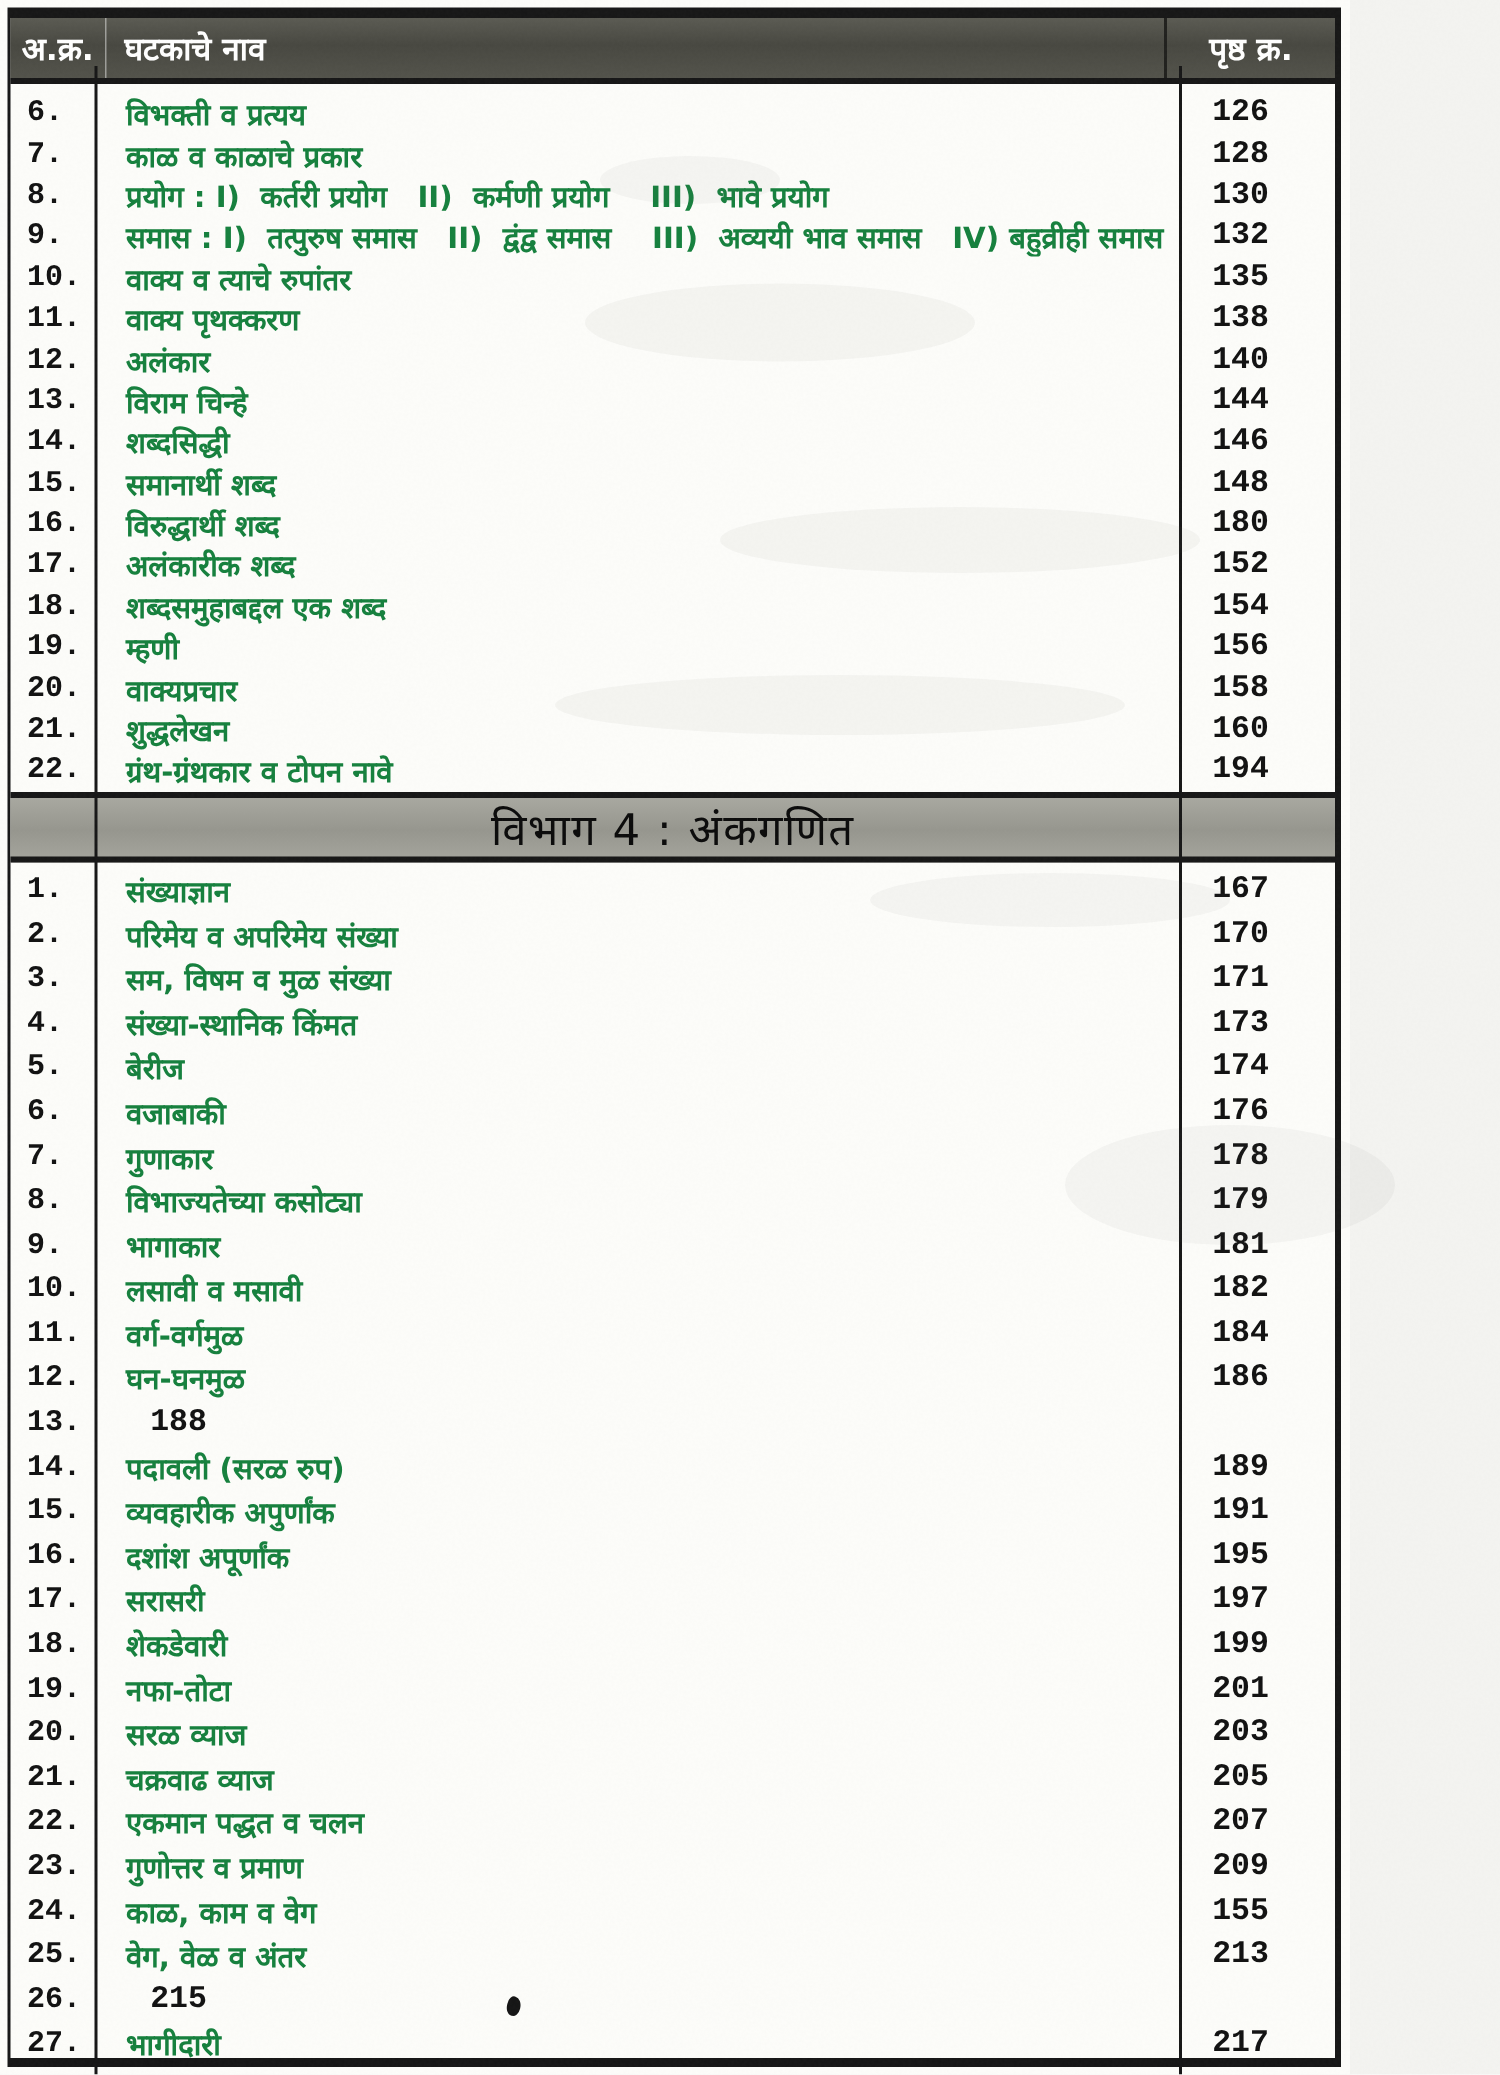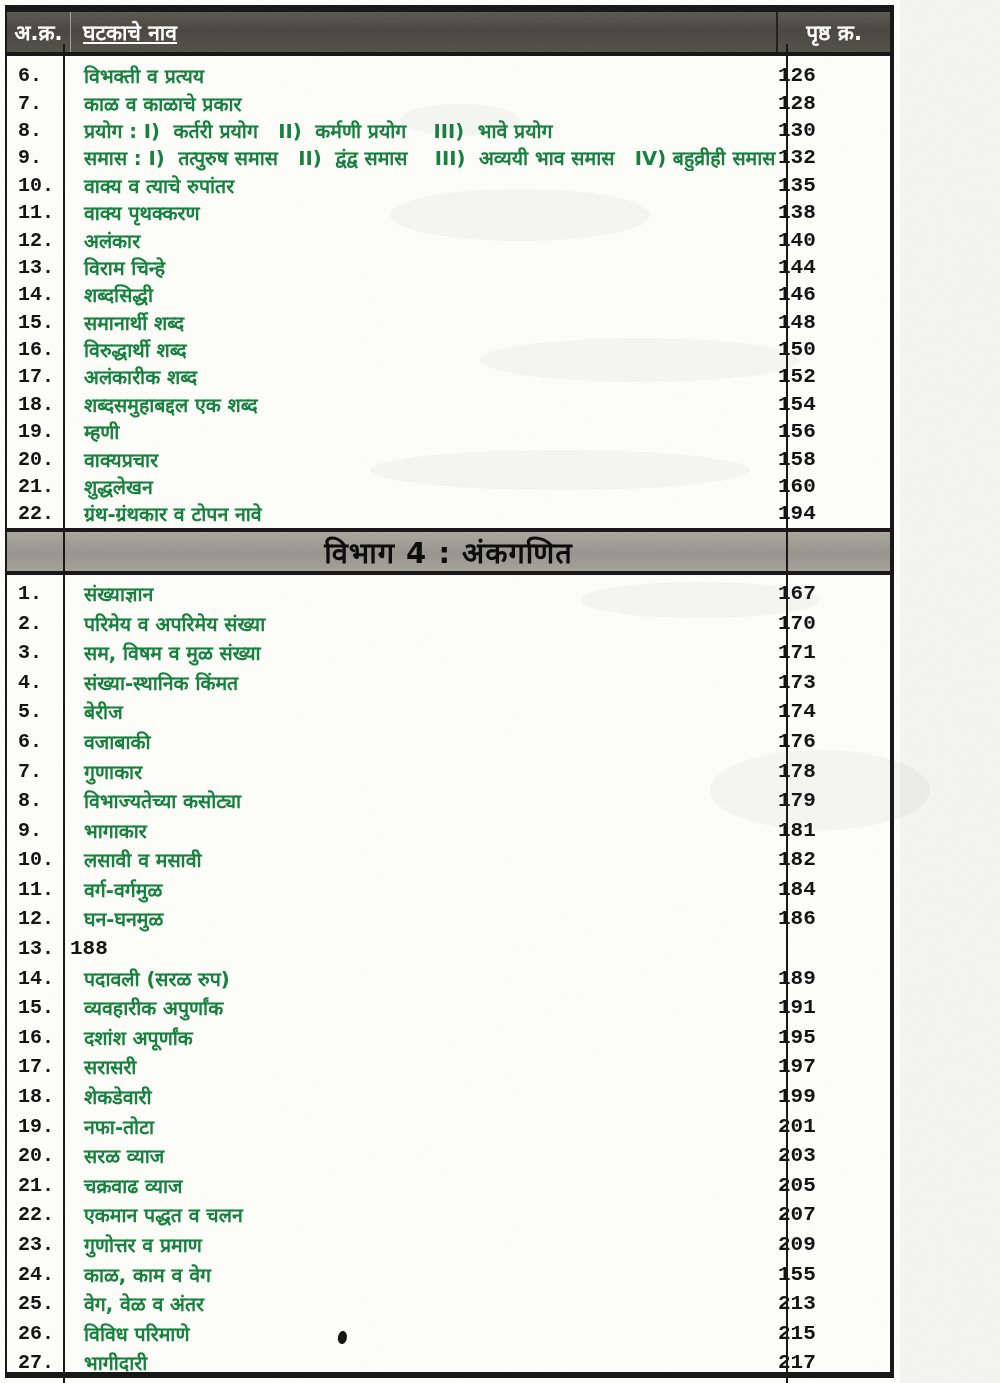--- a/index.html
+++ b/index.html
@@ -41,21 +41,20 @@
   .h-serial{
     flex:0 0 63px;
     text-align:center;
     border-right:1px solid rgba(255,255,255,.45);
     align-self:stretch;
     display:flex;align-items:center;justify-content:center;
   }
   .h-name{
     flex:1 1 auto;
     padding-left:12px;
-    text-decoration:underline;
   }
   .h-page{
     flex:0 0 112px;
     text-align:center;
     border-left:2px solid #20201d;
     align-self:stretch;
     display:flex;align-items:center;justify-content:center;
   }
   
   .tbody{display:flex;flex-direction:column;}
@@ -80,38 +79,39 @@
     flex:1 1 auto;
     padding-left:14px;
     font-weight:bold;
     font-size:19.5px;
     color:#15803d;
     white-space:pre;
     overflow:hidden;
   }
   .c-page{
     flex:0 0 112px;
+    text-align:center;
     font-family:"Liberation Mono","DejaVu Sans Mono",monospace;
     font-weight:bold;
     font-size:21px;
     color:#111;
     padding-right:14px;
     box-sizing:border-box;
   }
   
   .section-band{
     flex:0 0 36px;
     background:#9e9e96;
     background-image:linear-gradient(180deg,#a8a8a0,#96968e 55%,#a3a39b);
     border-top:4px solid #161616;
     border-bottom:4px solid #161616;
     display:flex;
     align-items:center;
     justify-content:center;
-    font-weight:bold;
+    font-weight:normal;
     font-size:29px;
     color:#0a0a0a;
     letter-spacing:1px;
   }
   
   .vline{
     position:absolute;
     top:44px;
     bottom:0;
     width:2px;
@@ -197,21 +197,21 @@
           <div class="c-page">146</div>
         </div>
         <div class="row">
           <div class="c-serial">15.</div>
           <div class="c-name">समानार्थी शब्द</div>
           <div class="c-page">148</div>
         </div>
         <div class="row">
           <div class="c-serial">16.</div>
           <div class="c-name">विरुद्धार्थी शब्द</div>
-          <div class="c-page">150</div>
+          <div class="c-page">180</div>
         </div>
         <div class="row">
           <div class="c-serial">17.</div>
           <div class="c-name">अलंकारीक शब्द</div>
           <div class="c-page">152</div>
         </div>
         <div class="row">
           <div class="c-serial">18.</div>
           <div class="c-name">शब्दसमुहाबद्दल एक शब्द</div>
           <div class="c-page">154</div>
@@ -362,21 +362,20 @@
           <div class="c-name">काळ, काम व वेग</div>
           <div class="c-page">155</div>
         </div>
         <div class="row">
           <div class="c-serial">25.</div>
           <div class="c-name">वेग, वेळ व अंतर</div>
           <div class="c-page">213</div>
         </div>
         <div class="row">
           <div class="c-serial">26.</div>
-          <div class="c-name">विविध परिमाणे</div>
           <div class="c-page">215</div>
         </div>
         <div class="row">
           <div class="c-serial">27.</div>
           <div class="c-name">भागीदारी</div>
           <div class="c-page">217</div>
         </div>
       </div>
 
   </div>

